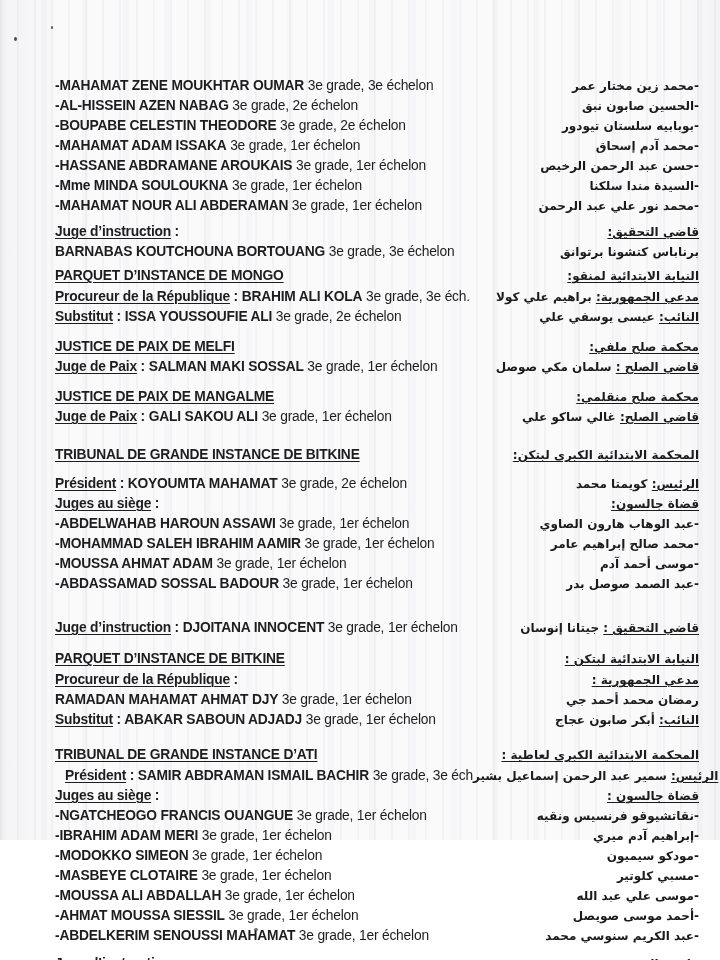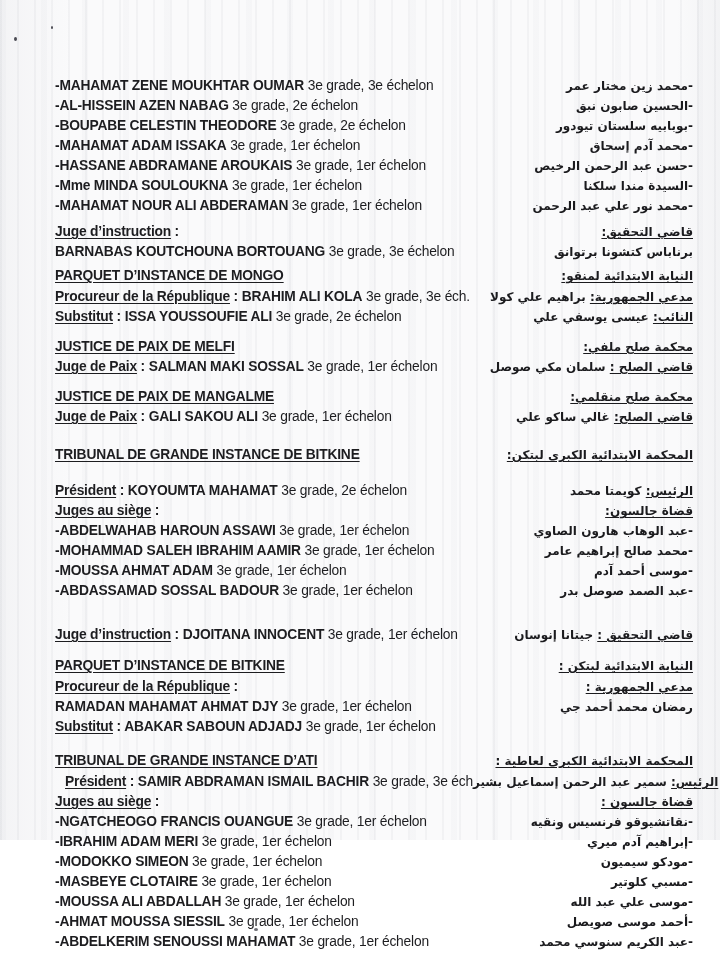--- a/index.html
+++ b/index.html
@@ -9,21 +9,21 @@
     background:#ffffff;
   }
   .page{
     position:relative;width:720px;height:840px;
     background:
       repeating-linear-gradient(90deg, rgba(90,95,110,.05) 0px, rgba(90,95,110,.05) 2px, rgba(0,0,0,0) 2px, rgba(0,0,0,0) 17px),
       repeating-linear-gradient(90deg, rgba(140,145,160,.04) 0 6px, rgba(0,0,0,0) 6px 41px),
       linear-gradient(90deg, rgba(120,125,140,.05), rgba(120,125,140,0) 10%, rgba(120,125,140,0) 94%, rgba(120,125,140,.06)),
       #fafafb;
     box-sizing:border-box;
-    padding:76px 27px 0 55px;
+    padding:76px 21px 0 55px;
   }
   .row{
     display:flex;justify-content:space-between;align-items:baseline;
     line-height:19px;white-space:nowrap;
   }
   .fr{
     font-size:13.8px;color:#1d1d20;letter-spacing:-0.2px;
     font-family:"Liberation Sans",sans-serif;
   }
   .ar{
@@ -103,21 +103,21 @@
         <div class="ar" dir="rtl"><span class="u">محكمة صلح منقلمي:</span></div>
       </div>
       <div class="row">
         <div class="fr"><span class="b u">Juge de Paix</span><span class="b"> : </span><span class="b">GALI SAKOU ALI</span><span> 3e grade, 1er échelon</span></div>
         <div class="ar" dir="rtl"><span class="u">قاضي الصلح:</span><span> غالي ساكو علي</span></div>
       </div>
       <div class="row" style="margin-top: 18px;">
         <div class="fr"><span class="b u">TRIBUNAL DE GRANDE INSTANCE DE BITKINE</span></div>
         <div class="ar" dir="rtl"><span class="u">المحكمة الابتدائية الكبرى لبتكن:</span></div>
       </div>
-      <div class="row" style="margin-top: 16px;">
+      <div class="row" style="margin-top: 9px;">
         <div class="fr"><span class="b u">Président</span><span class="b"> : </span><span class="b">KOYOUMTA MAHAMAT</span><span> 3e grade, 2e échelon</span></div>
         <div class="ar" dir="rtl"><span class="u">الرئيس:</span><span> كويمتا محمد</span></div>
       </div>
       <div class="row">
         <div class="fr"><span class="b u">Juges au siège</span><span class="b"> :</span></div>
         <div class="ar" dir="rtl"><span class="u">قضاة جالسون:</span></div>
       </div>
       <div class="row">
         <div class="fr"><span class="b">-ABDELWAHAB HAROUN ASSAWI</span><span> 3e grade, 1er échelon</span></div>
         <div class="ar" dir="rtl"><span>-عبد الوهاب هارون الصاوي</span></div>
@@ -145,20 +145,21 @@
       <div class="row" style="margin-top: 1px;">
         <div class="fr"><span class="b u">Procureur de la République</span><span class="b"> :</span></div>
         <div class="ar" dir="rtl"><span class="u">مدعي الجمهورية :</span></div>
       </div>
       <div class="row">
         <div class="fr"><span class="b">RAMADAN MAHAMAT AHMAT DJY</span><span>  3e grade, 1er échelon</span></div>
         <div class="ar" dir="rtl"><span>رمضان محمد أحمد جي</span></div>
       </div>
       <div class="row">
         <div class="fr"><span class="b u">Substitut</span><span class="b"> : </span><span class="b">ABAKAR SABOUN ADJADJ</span><span> 3e grade, 1er échelon</span></div>
+        <div class="ar" dir="rtl"><span class="u">النائب:</span><span> أبكر صابون عجاج</span></div>
       </div>
       <div class="row" style="margin-top: 15px;">
         <div class="fr"><span class="b u">TRIBUNAL DE GRANDE INSTANCE D’ATI</span></div>
         <div class="ar" dir="rtl"><span class="u">المحكمة الابتدائية الكبرى لعاطية :</span></div>
       </div>
       <div class="row" style="margin-top: 1px; margin-left: 10px;">
         <div class="fr"><span class="b u">Président</span><span class="b"> : </span><span class="b">SAMIR ABDRAMAN ISMAIL BACHIR</span><span> 3e grade, 3e éch</span></div>
         <div class="ar" dir="rtl"><span class="u">الرئيس:</span><span> سمير عبد الرحمن إسماعيل بشير</span></div>
       </div>
       <div class="row">

